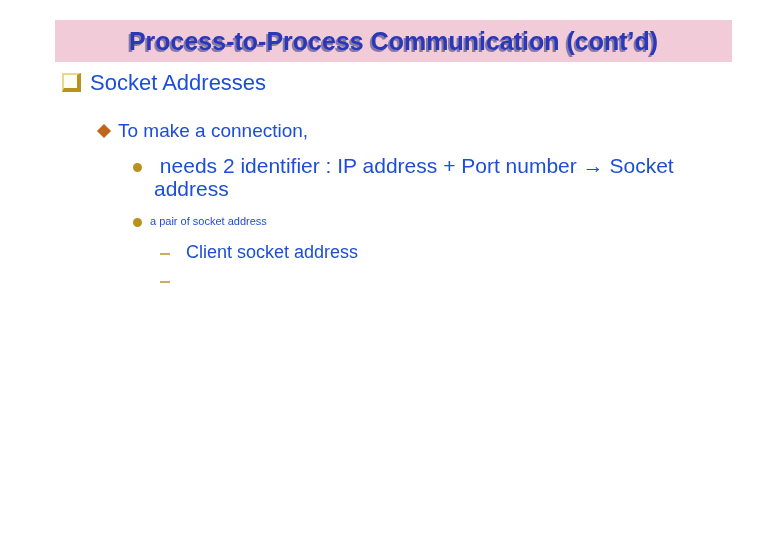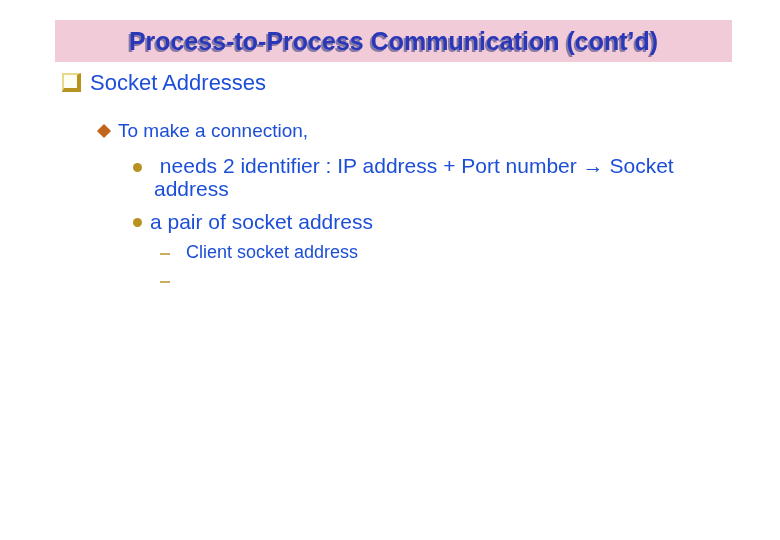--- a/index.html
+++ b/index.html
@@ -45,21 +45,21 @@
     position:absolute;width:10px;height:2px;
     background:#C9AD60;
   }
   .dash-1{left:160px;top:253px;}
   .dash-2{left:160px;top:281px;}
   
   .txt{position:absolute;color:#1d4ed8;font-weight:normal;}
   .t-l1{left:90px;top:70px;font-size:22px;line-height:26px;}
   .t-l2{left:118px;top:119px;font-size:19px;line-height:23px;}
   .t-l3a{left:154px;top:154px;font-size:21px;line-height:23px;width:575px;white-space:pre-wrap;}
-  .t-l3b{left:150px;top:210px;font-size:21px;line-height:23px;}
+  .t-l3b{left:150px;top:210px;font-size:11px;line-height:23px;}
   .t-l4a{left:186px;top:243px;font-size:18px;line-height:18px;}
   .t-l4b{left:186px;top:271px;font-size:15px;line-height:18px;}
   
   .logo{position:absolute;left:14px;top:484px;}
   .org{
     position:absolute;left:55px;top:489px;
     color:var(--maroon,#8C1A14);font-weight:bold;font-size:14px;line-height:16px;
   }
   .org-line2{padding-left:6px;}
   .accent-line{

